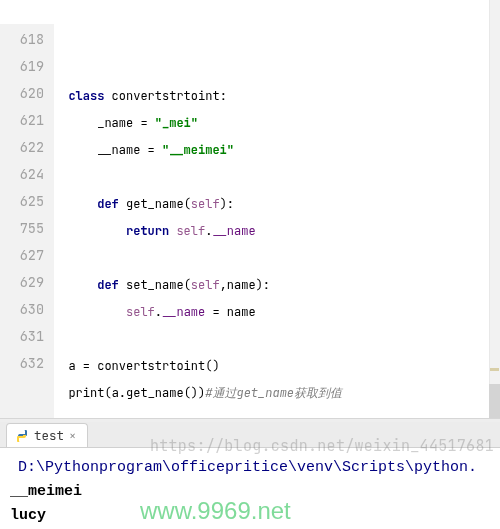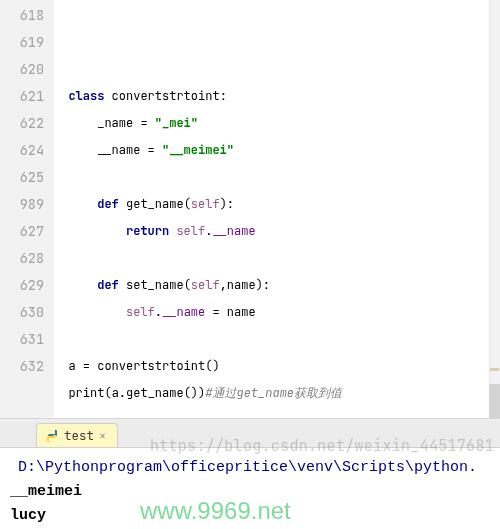--- a/index.html
+++ b/index.html
@@ -17,20 +17,21 @@
     height: 418px;
     background: #ffffff;
     overflow: hidden;
   }
   .gutter {
     width: 54px;
     background: #f2f2f2;
     padding-top: 2px;
     user-select: none;
     flex-shrink: 0;
+    margin-top: 24px;
   }
   .line-no {
     height: 27px;
     line-height: 27px;
     color: #a1a1a1;
     font-size: 13.5px;
     text-align: right;
     padding-right: 10px;
   }
   .code-area {
@@ -91,31 +92,30 @@
   .tabbar {
     height: 26px;
     background: #ececec;
     display: flex;
     align-items: flex-end;
     padding-left: 6px;
     border-bottom: 1px solid #d0d0d0;
   }
   .tab {
     height: 24px;
-    background: #fef9c3;
+    background: #ffffff;
     border: 1px solid #cfcfcf;
     border-bottom: none;
     border-radius: 4px 4px 0 0;
     padding: 4px 8px;
     display: flex;
     align-items: center;
     gap: 5px;
     font-size: 12.5px;
     color: #3a3a3a;
-    margin-left: 30px;
   }
   .py-icon {
     width: 14px; height: 14px; display: inline-block;
     font-size: 11px; line-height: 14px; text-align: center;
   }
   .close-icon {
     width: 10px; height: 10px;
     color: #8a8a8a;
     font-size: 12px; line-height: 10px;
   }
@@ -157,23 +157,22 @@
 
 <div class="editor">
   <div class="gutter" id="gutter">
       <div class="line-no">618</div>
       <div class="line-no">619</div>
       <div class="line-no">620</div>
       <div class="line-no">621</div>
       <div class="line-no">622</div>
       <div class="line-no">624</div>
       <div class="line-no">625</div>
-      <div class="line-no">989</div>
+      <div class="line-no">755</div>
       <div class="line-no">627</div>
-      <div class="line-no">628</div>
       <div class="line-no">629</div>
       <div class="line-no">630</div>
       <div class="line-no">631</div>
       <div class="line-no">632</div>
     </div>
   <div class="code-area" id="code">
     <div class="sb-corner">
       <div class="sb-annot" style="top:88%;"></div>
       <div class="sb-thumb"></div>
     </div>

